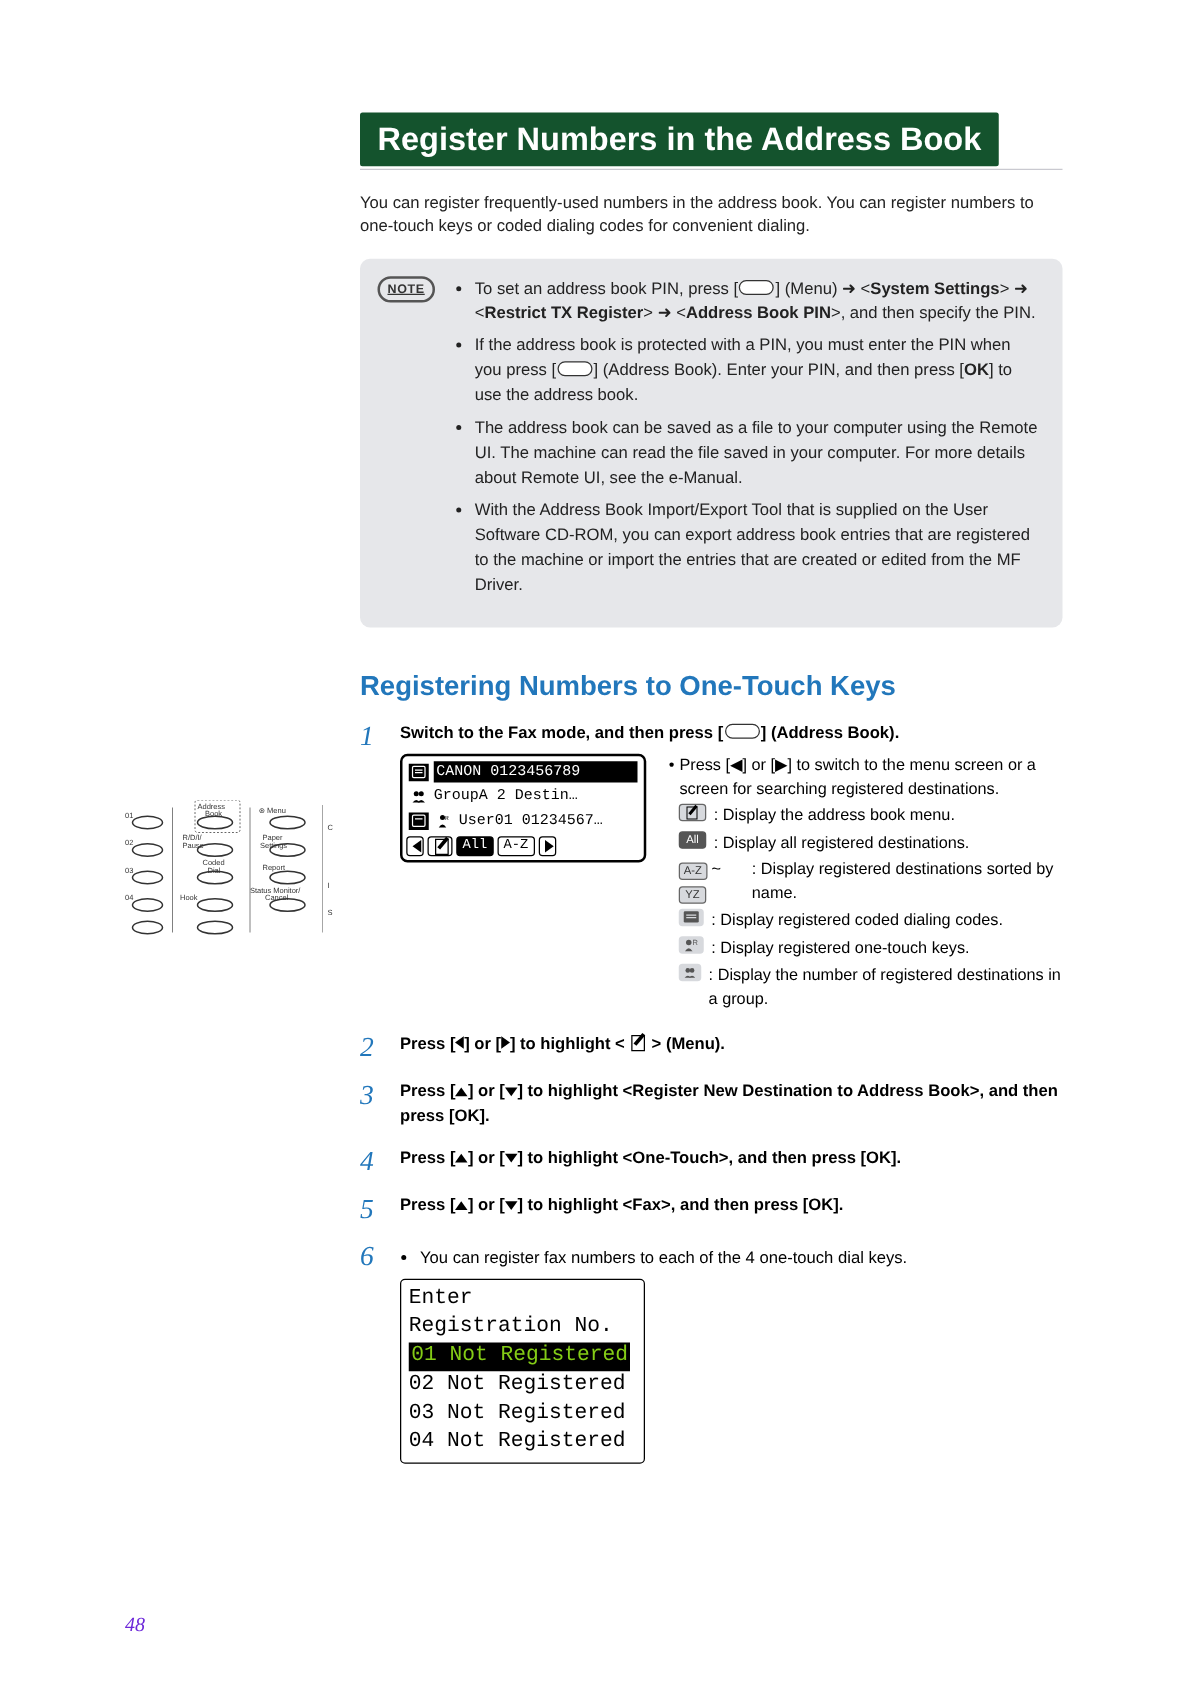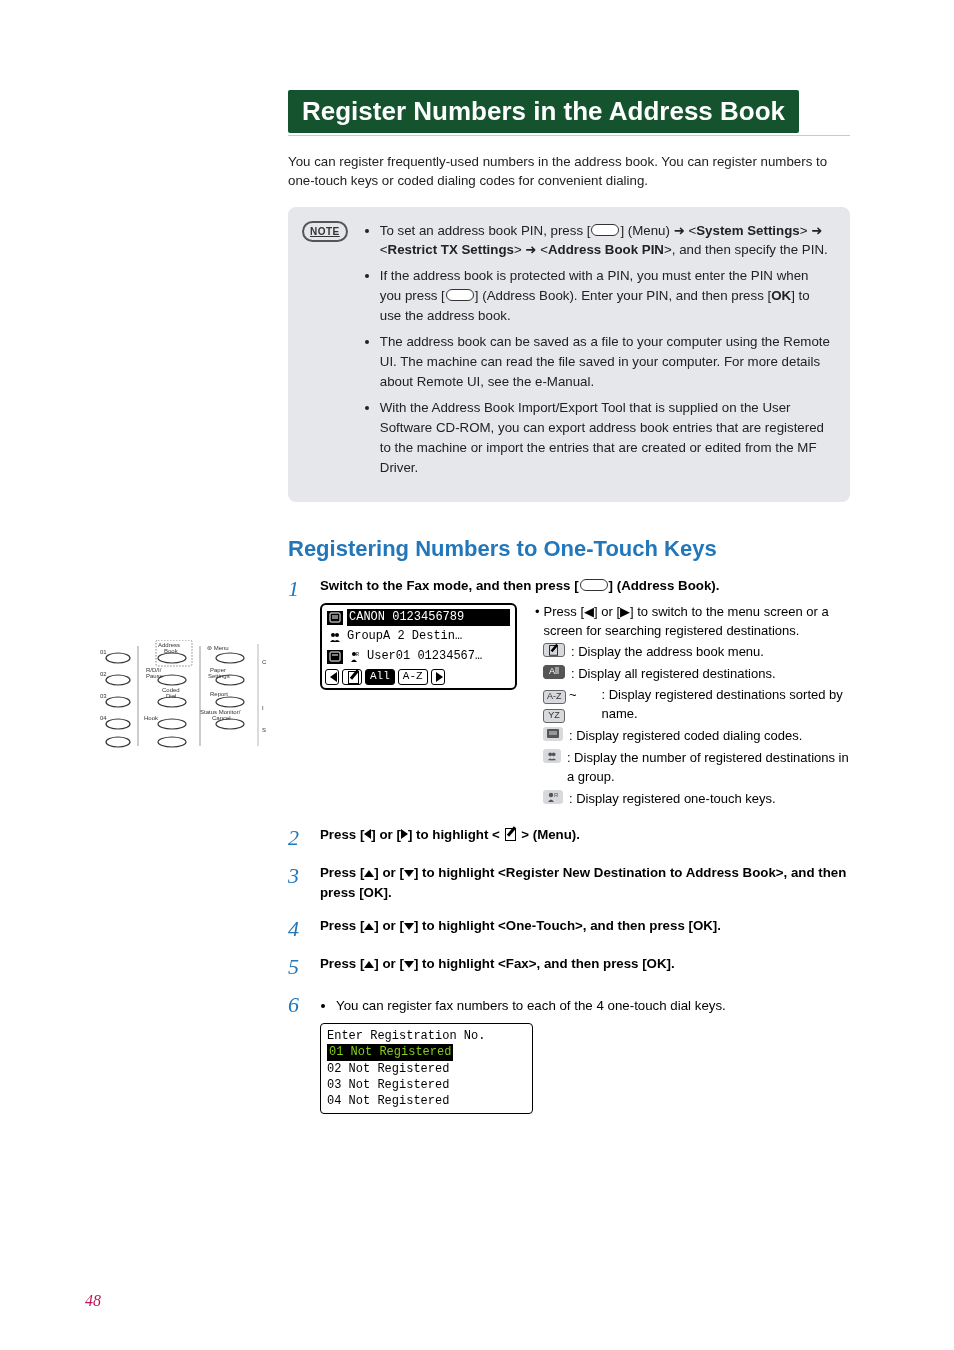--- a/index.html
+++ b/index.html
@@ -198,37 +198,37 @@
   }
   .tri-s { display:inline-block; width:0; height:0; vertical-align: 0px; }
   .tri-l { border-top:5px solid transparent; border-bottom:5px solid transparent; border-right:7px solid #000; }
   .tri-r { border-top:5px solid transparent; border-bottom:5px solid transparent; border-left:7px solid #000; }
   .tri-u { border-left:5px solid transparent; border-right:5px solid transparent; border-bottom:7px solid #000; }
   .tri-d { border-left:5px solid transparent; border-right:5px solid transparent; border-top:7px solid #000; }
   .sub-bullet { list-style: disc; padding-left: 16px; margin-top: 4px; font-weight: normal; }
   .lcd2 {
     border: 1.8px solid #000;
     border-radius: 4px;
-    width: 213px;
+    width: 196px;
     padding: 4px 6px;
     font-family: "Courier New", monospace;
-    font-size: 12px;
+    font-size: 17px;
     line-height: 1.35;
     margin-top: 8px;
     margin-left: 0;
   }
   .lcd2 .sel { background: #000; color: #84cc16; padding: 0 2px; display: inline-block; }
   .page-num {
     position: absolute;
     bottom: 40px;
-    left: 85px;
+    left: 100px;
     font-style: italic;
     font-family: Georgia, serif;
     font-size: 16px;
-    color: #be185d;
+    color: #6d28d9;
   }
   .panel-fig {
     position: absolute;
     left: 100px;
     top: 640px;
     width: 170px;
   }
   .panel-svg { width: 170px; height: 110px; }
   .panel-label { font: 6px sans-serif; fill: #333; }
   .step1-flex {
@@ -246,21 +246,21 @@
   <div class="title-wrap">
     <div class="title-bar">Register Numbers in the Address Book</div>
   </div>
 
   <p class="intro">You can register frequently-used numbers in the address book. You can register numbers to one-touch keys or coded dialing codes for convenient dialing.</p>
 
   <div class="note-box">
     <div class="note-badge">NOTE</div>
     <ul class="note-list">
       <li>
-        <span>To set an address book PIN, press [</span><span class="btn-shape"></span><span>] (Menu) </span>➜ &lt;<b>System Settings</b>&gt; ➜ &lt;<b>Restrict TX Settings</b>&gt; ➜ &lt;<b>Address Book PIN</b>&gt;<span>, and then specify the PIN.</span>
+        <span>To set an address book PIN, press [</span><span class="btn-shape"></span><span>] (Menu) </span>➜ &lt;<b>System Settings</b>&gt; ➜ &lt;<b>Restrict TX Register</b>&gt; ➜ &lt;<b>Address Book PIN</b>&gt;<span>, and then specify the PIN.</span>
       </li>
       <li>
         <span>If the address book is protected with a PIN, you must enter the PIN when you press [</span><span class="btn-shape"></span><span>] (Address Book). Enter your PIN, and then press [</span><b>OK</b><span>] to use the address book.</span>
       </li>
       <li>The address book can be saved as a file to your computer using the Remote UI. The machine can read the file saved in your computer. For more details about Remote UI, see the e-Manual.</li>
       <li>With the Address Book Import/Export Tool that is supplied on the User Software CD-ROM, you can export address book entries that are registered to the machine or import the entries that are created or edited from the MF Driver.</li>
     </ul>
   </div>
 
   <h2 class="section-title">Registering Numbers to One-Touch Keys</h2>
@@ -356,36 +356,36 @@
                   <line x1="3" y1="4" x2="11" y2="4" stroke="#d7d9dd"></line>
                   <line x1="3" y1="6" x2="11" y2="6" stroke="#d7d9dd"></line>
                 </svg>
             </span>
             <span>: Display registered coded dialing codes.</span>
           </div>
           <div class="legend-item">
             <span class="mini-icon nobord">
               <svg width="14" height="12" viewBox="0 0 14 12">
                   <circle cx="5" cy="4" r="2.2" fill="#555"></circle>
+                  <path d="M2 11 Q5 6 8 11" fill="#555"></path>
+                  <text x="8" y="6" font-size="6" fill="#555">R</text>
+                </svg>
+            </span>
+            <span>: Display registered one-touch keys.</span>
+          </div>
+          <div class="legend-item">
+            <span class="mini-icon nobord">
+              <svg width="14" height="12" viewBox="0 0 14 12">
+                  <circle cx="5" cy="4" r="2.2" fill="#555"></circle>
                   <circle cx="9" cy="4" r="2.2" fill="#555"></circle>
                   <path d="M2 11 Q5 7 8 11" fill="#555"></path>
                   <path d="M6 11 Q9 7 12 11" fill="#555"></path>
                 </svg>
             </span>
             <span>: Display the number of registered destinations in a group.</span>
-          </div>
-          <div class="legend-item">
-            <span class="mini-icon nobord">
-              <svg width="14" height="12" viewBox="0 0 14 12">
-                  <circle cx="5" cy="4" r="2.2" fill="#555"></circle>
-                  <path d="M2 11 Q5 6 8 11" fill="#555"></path>
-                  <text x="8" y="6" font-size="6" fill="#555">R</text>
-                </svg>
-            </span>
-            <span>: Display registered one-touch keys.</span>
           </div>
         </div>
       </div>
     </div>
   </div>
 
   <div class="step-row">
     <div class="step-num">2</div>
     <div class="step-body step-head">
       <span>Press [</span><span class="tri-s tri-l"></span><span>] or [</span><span class="tri-s tri-r"></span><span>] to highlight &lt; </span><span class="edit-glyph"></span><span> &gt; (Menu).</span>

